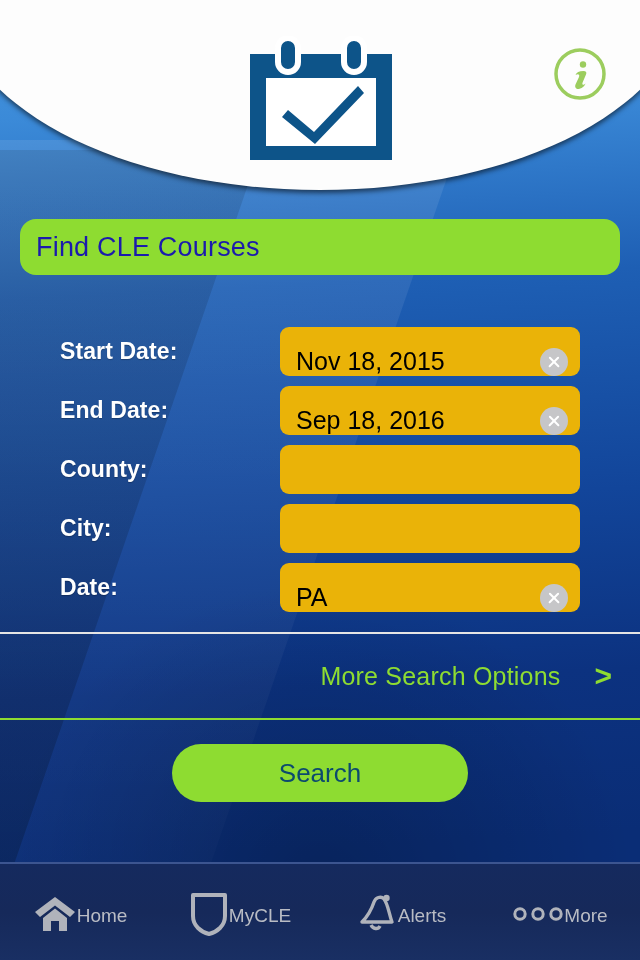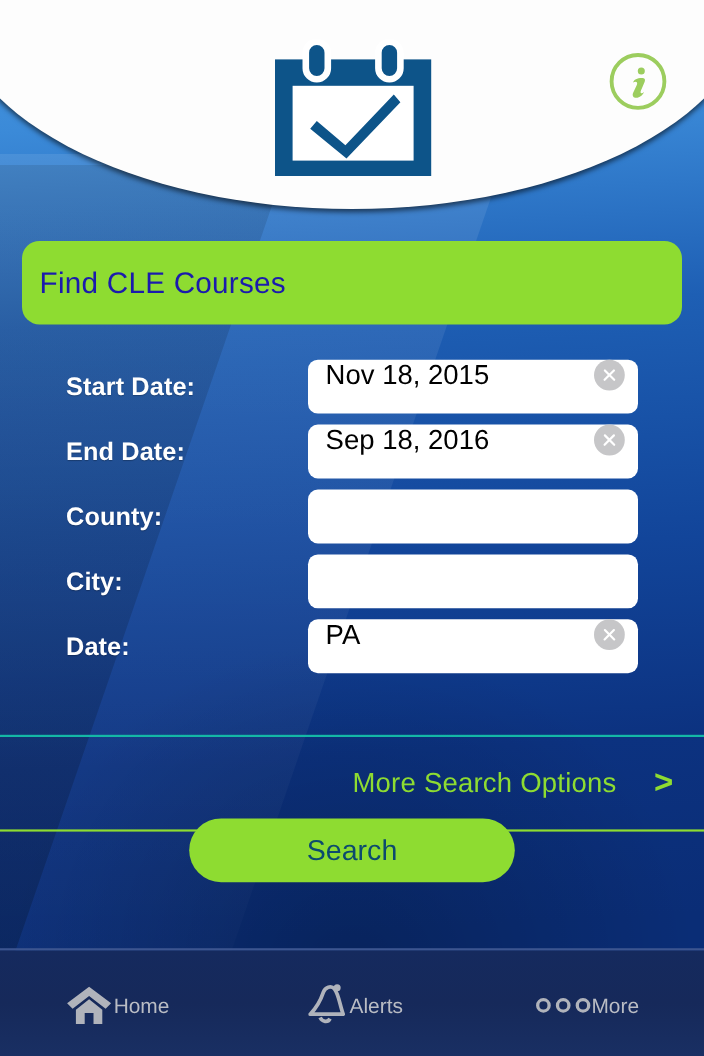--- a/index.html
+++ b/index.html
@@ -89,21 +89,21 @@
     height: 56px;
     cursor: pointer;
   }
 
   
   .title-bar {
     position: absolute;
     left: 20px;
     top: 219px;
     width: 600px;
-    height: 76px;
+    height: 56px;
     background: #8edc31;
     border-radius: 16px;
     display: flex;
     align-items: center;
     padding-left: 16px;
   }
   .title-text {
     color: #1b1bad;
     font-size: 27px;
     letter-spacing: .2px;
@@ -129,24 +129,24 @@
     font-size: 23px;
     font-weight: bold;
     letter-spacing: .1px;
     text-shadow: 0 1px 1px rgba(0,0,0,0.25);
   }
   .field-box {
     position: absolute;
     left: 280px;
     width: 300px;
     height: 49px;
-    background: #ffffff;
+    background: #eab308;
     border-radius: 9px;
     display: flex;
-    align-items: flex-start;
+    align-items: flex-end;
     cursor: text;
   }
   .field-value {
     margin-left: 16px;
     color: #000000;
     font-size: 25px;
     white-space: nowrap;
   }
   .clear-btn {
     position: absolute;
@@ -168,24 +168,24 @@
     background: #ffffff;
     border-radius: 2px;
   }
   .clear-btn::before { transform: rotate(45deg); }
   .clear-btn::after  { transform: rotate(-45deg); }
 
   
   .more-options {
     position: absolute;
     left: 0;
-    top: 668px;
+    top: 632px;
     width: 640px;
     height: 88px;
-    border-top: 2px solid #14b8a6;
+    border-top: 2px solid #e5e5e5;
     border-bottom: 2px solid #8edc31;
     display: flex;
     align-items: center;
     justify-content: flex-end;
     cursor: pointer;
   }
   .more-options-label {
     color: #8edc31;
     font-size: 25px;
     letter-spacing: .2px;
@@ -338,20 +338,28 @@
     <div class="tab">
       <span class="tab-icon">
         <svg viewBox="0 0 44 38" width="44" height="38" aria-hidden="true">
           <path d="M22 2 L42 17 L37 22 L22 10.5 L7 22 L2 17 Z" fill="#b0b3bb"></path>
           <path d="M10 23 L22 13.5 L34 23 L34 36 L26 36 L26 26 L18 26 L18 36 L10 36 Z" fill="#b0b3bb"></path>
         </svg>
       </span>
       <span class="tab-label">Home</span>
     </div>
 
+    <div class="tab">
+      <span class="tab-icon">
+        <svg viewBox="0 0 40 44" width="40" height="44" aria-hidden="true">
+          <path d="M4 3 L36 3 L36 24 C36 34 28 40 20 42 C12 40 4 34 4 24 Z" fill="none" stroke="#b0b3bb" stroke-width="4" stroke-linejoin="round"></path>
+        </svg>
+      </span>
+      <span class="tab-label">MyCLE</span>
+    </div>
 
     <div class="tab">
       <span class="tab-icon">
         <svg viewBox="0 0 44 44" width="44" height="44" aria-hidden="true">
           <g stroke="#b0b3bb" stroke-width="3.4" fill="none" stroke-linejoin="round">
             <path d="M30 7 C34 12 35 22 38 30 L8 30 C14 24 18 16 20 10 C21.5 5.5 27 3.5 30 7 Z"></path>
             <path d="M17 33 C19 37 24 38 26 34"></path>
           </g>
           <circle cx="32.5" cy="6" r="3.2" fill="#b0b3bb"></circle>
         </svg>

